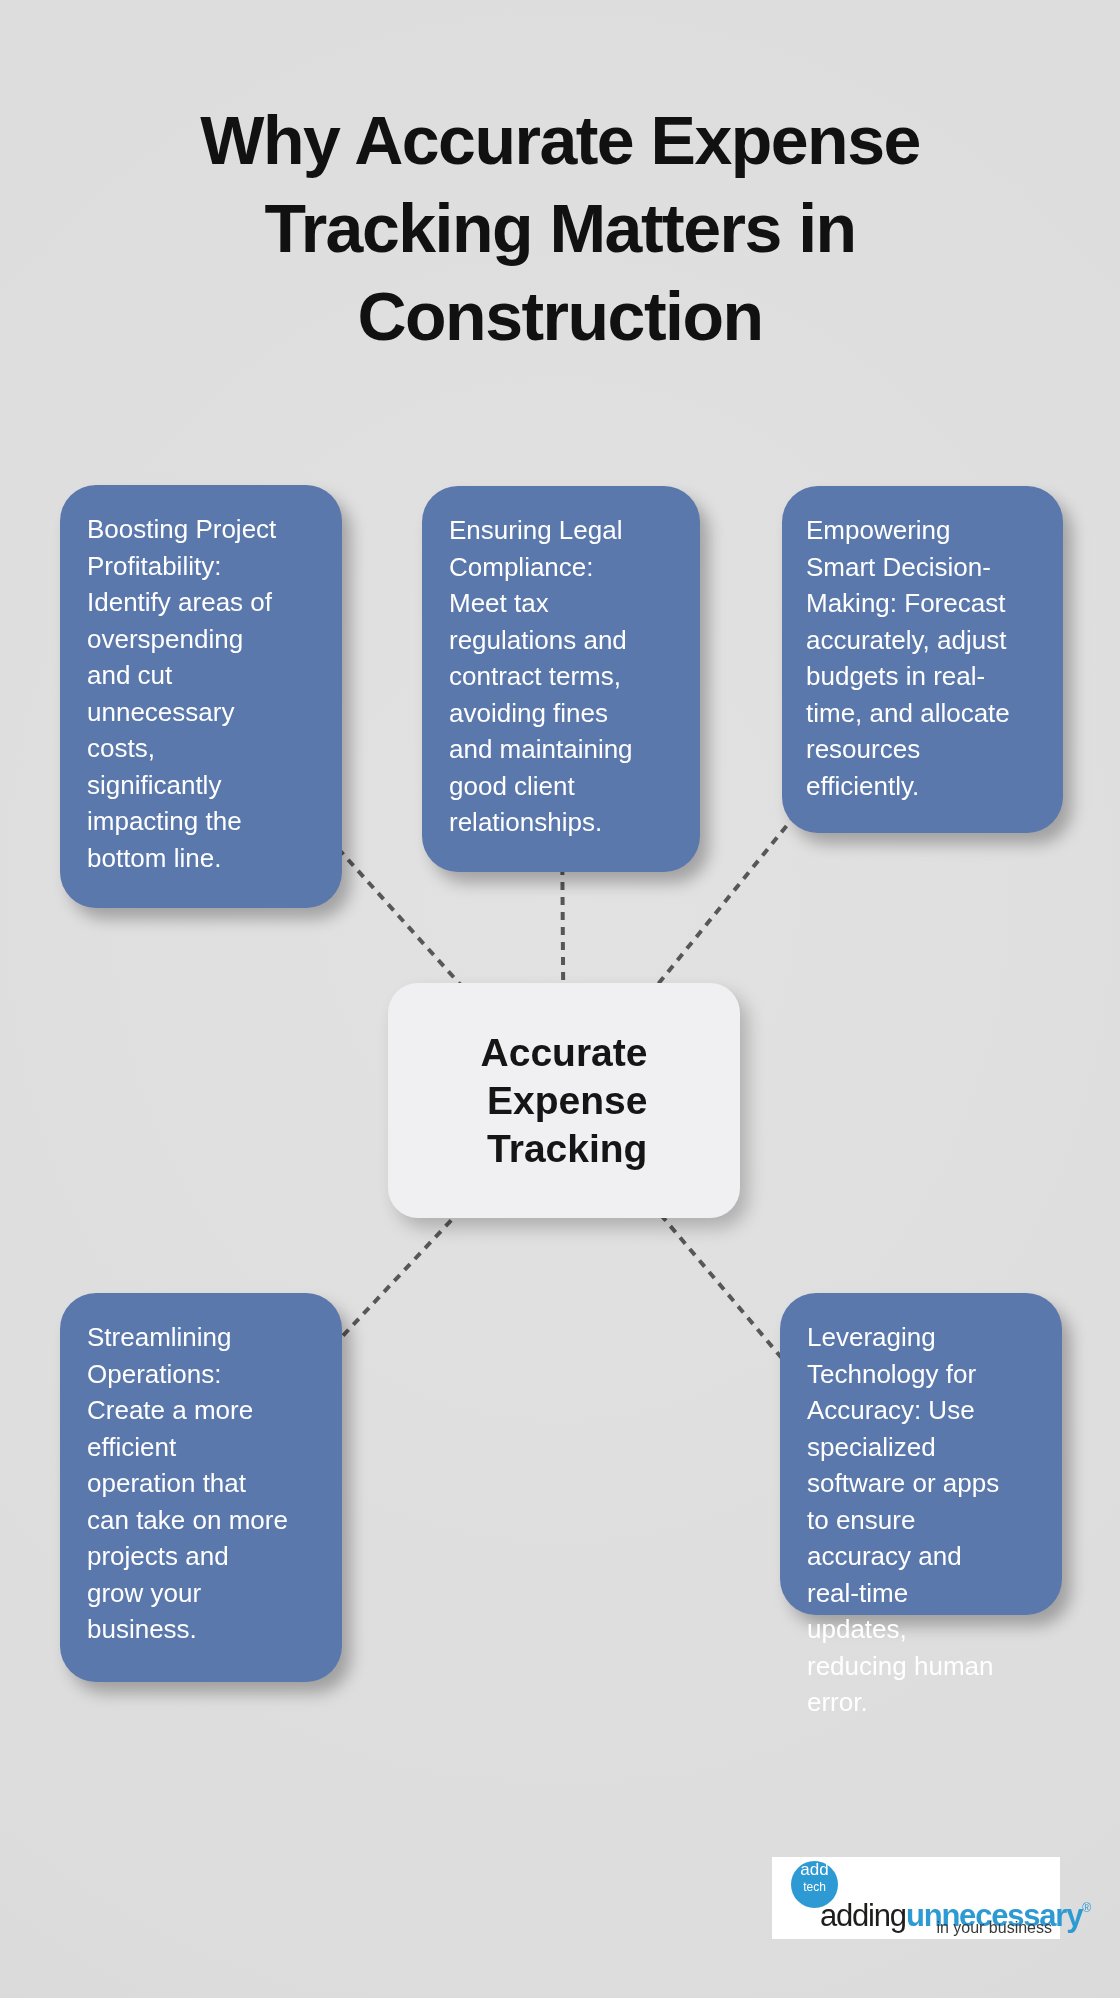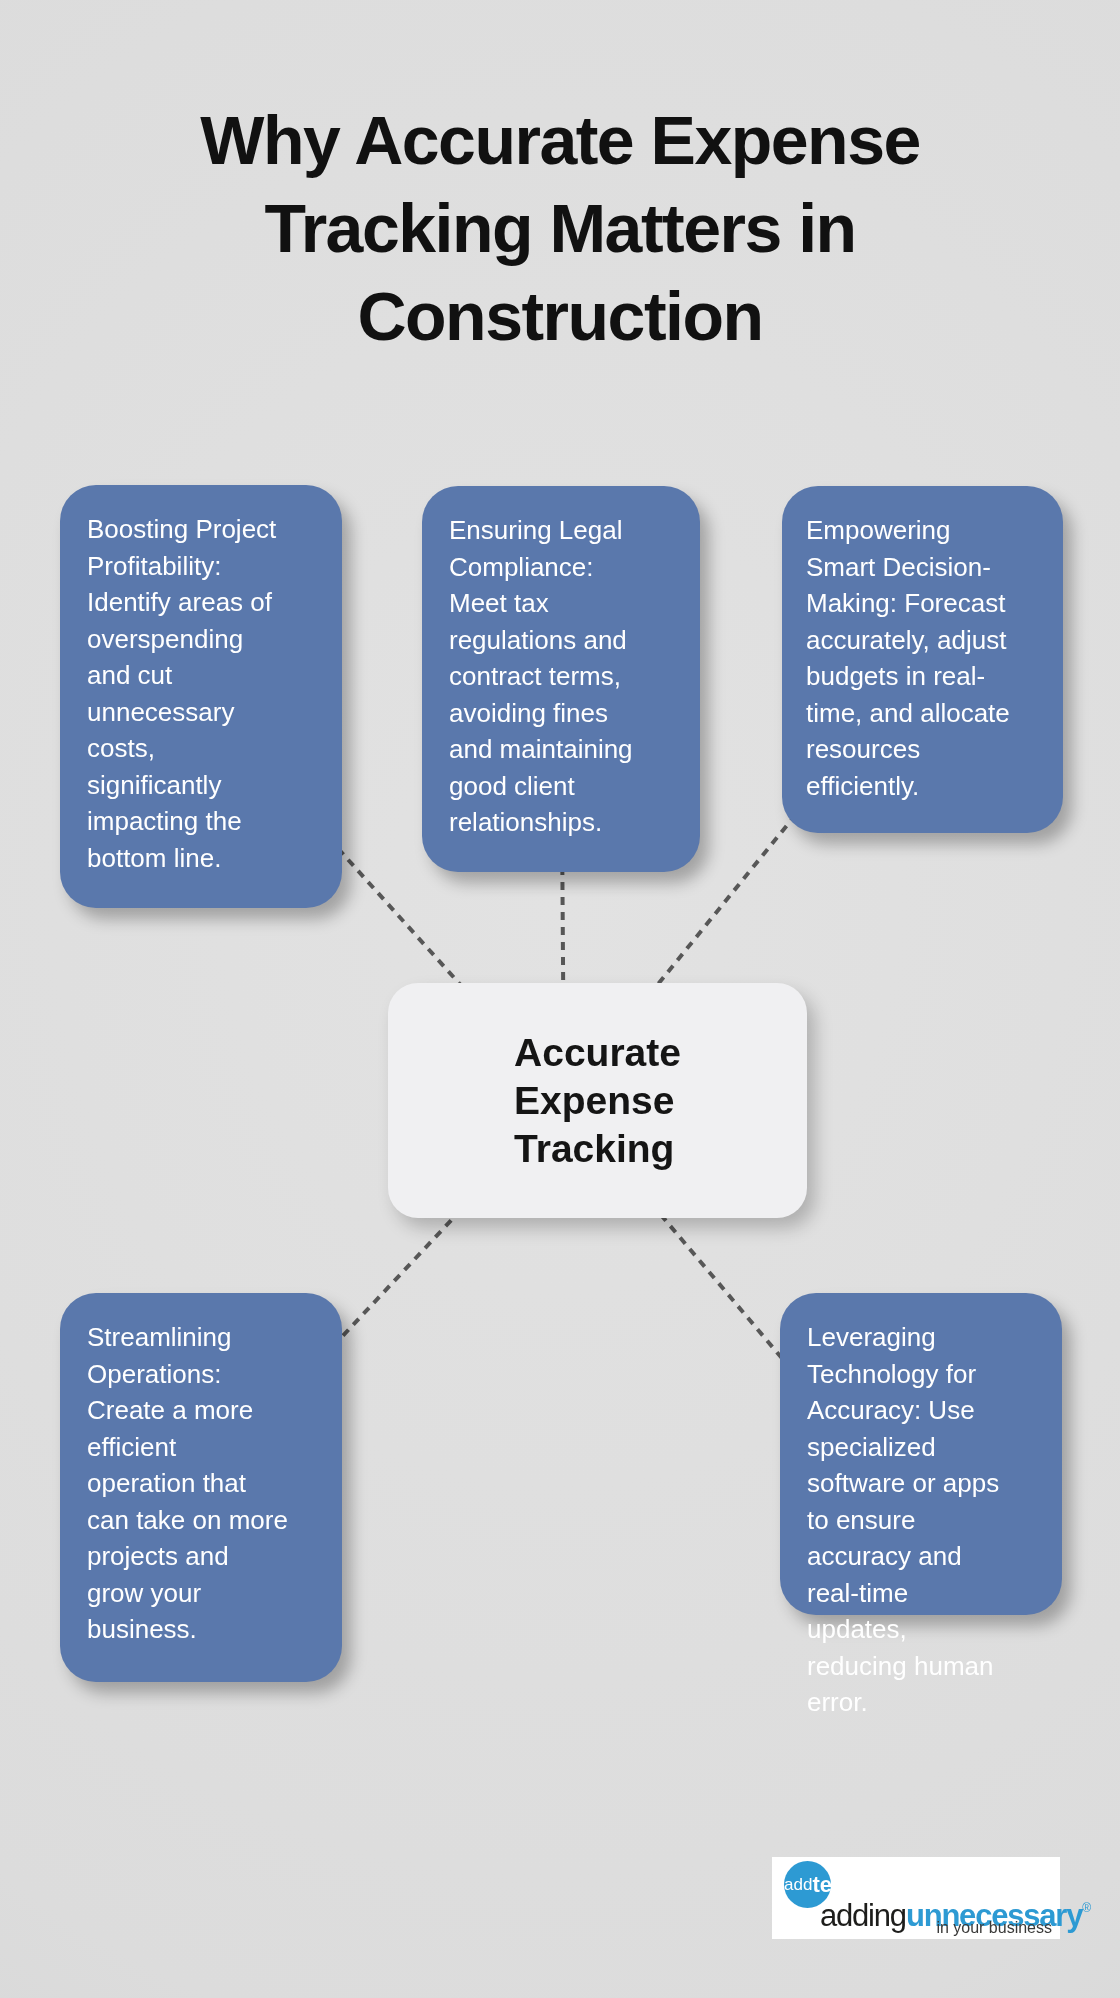--- a/index.html
+++ b/index.html
@@ -58,58 +58,58 @@
   .node.pos1 { left: 60px;  top: 485px;  width: 282px; height: 423px; }
   .node.pos2 { left: 422px; top: 486px;  width: 278px; height: 386px; }
   .node.pos3 { left: 782px; top: 486px;  width: 281px; height: 347px; padding-left: 24px; }
   .node.pos4 { left: 60px;  top: 1293px; width: 282px; height: 389px; }
   .node.pos5 { left: 780px; top: 1293px; width: 282px; height: 322px; }
   
   .center-node {
     position: absolute;
     z-index: 2;
     left: 388px; top: 983px;
-    width: 419px; height: 235px;
+    width: 352px; height: 235px;
     box-sizing: border-box;
     background: var(--center-fill, #f0f0f2);
     border-radius: 30px;
     display: flex;
     align-items: center;
     justify-content: center;
-    text-align: left;
+    text-align: right;
     font-size: 39px;
     font-weight: 700;
     line-height: 48px;
     color: var(--center-text, #151515);
     white-space: pre-line;
     box-shadow: 8px 10px 18px rgba(0,0,0,0.22);
   }
   
   .logo {
     position: absolute;
     z-index: 2;
     left: 772px; top: 1857px;
     width: 288px; height: 82px;
     background: #ffffff;
   }
   .logo-badge {
     position: absolute;
-    left: 12px; top: 4px;
+    left: 19px; top: 4px;
     width: 47px; height: 47px;
     border-radius: 50%;
     background: var(--logo-blue, #2d9ad3);
     color: #ffffff;
     display: flex;
-    flex-direction: row;
+    flex-direction: column;
     align-items: center;
-    justify-content: space-between;
+    justify-content: flex-start;
     text-align: center;
   }
   .logo-badge .badge-top    { font-size: 17px; line-height: 18px; font-weight: 400; }
-  .logo-badge .badge-bottom { font-size: 22px; line-height: 16px; font-weight: 700; }
+  .logo-badge .badge-bottom { font-size: 12px; line-height: 16px; font-weight: 400; }
   .logo-wordmark {
     position: absolute;
     left: 48px; top: 36px;
     font-size: 31px;
     letter-spacing: -1.2px;
     line-height: 31px;
     white-space: nowrap;
   }
   .brand-regular { color: var(--logo-dark, #1d1d1b); font-weight: 400; margin-top: 38px; }
   .brand-bold    { color: var(--logo-blue, #2d9ad3); font-weight: 700; }

